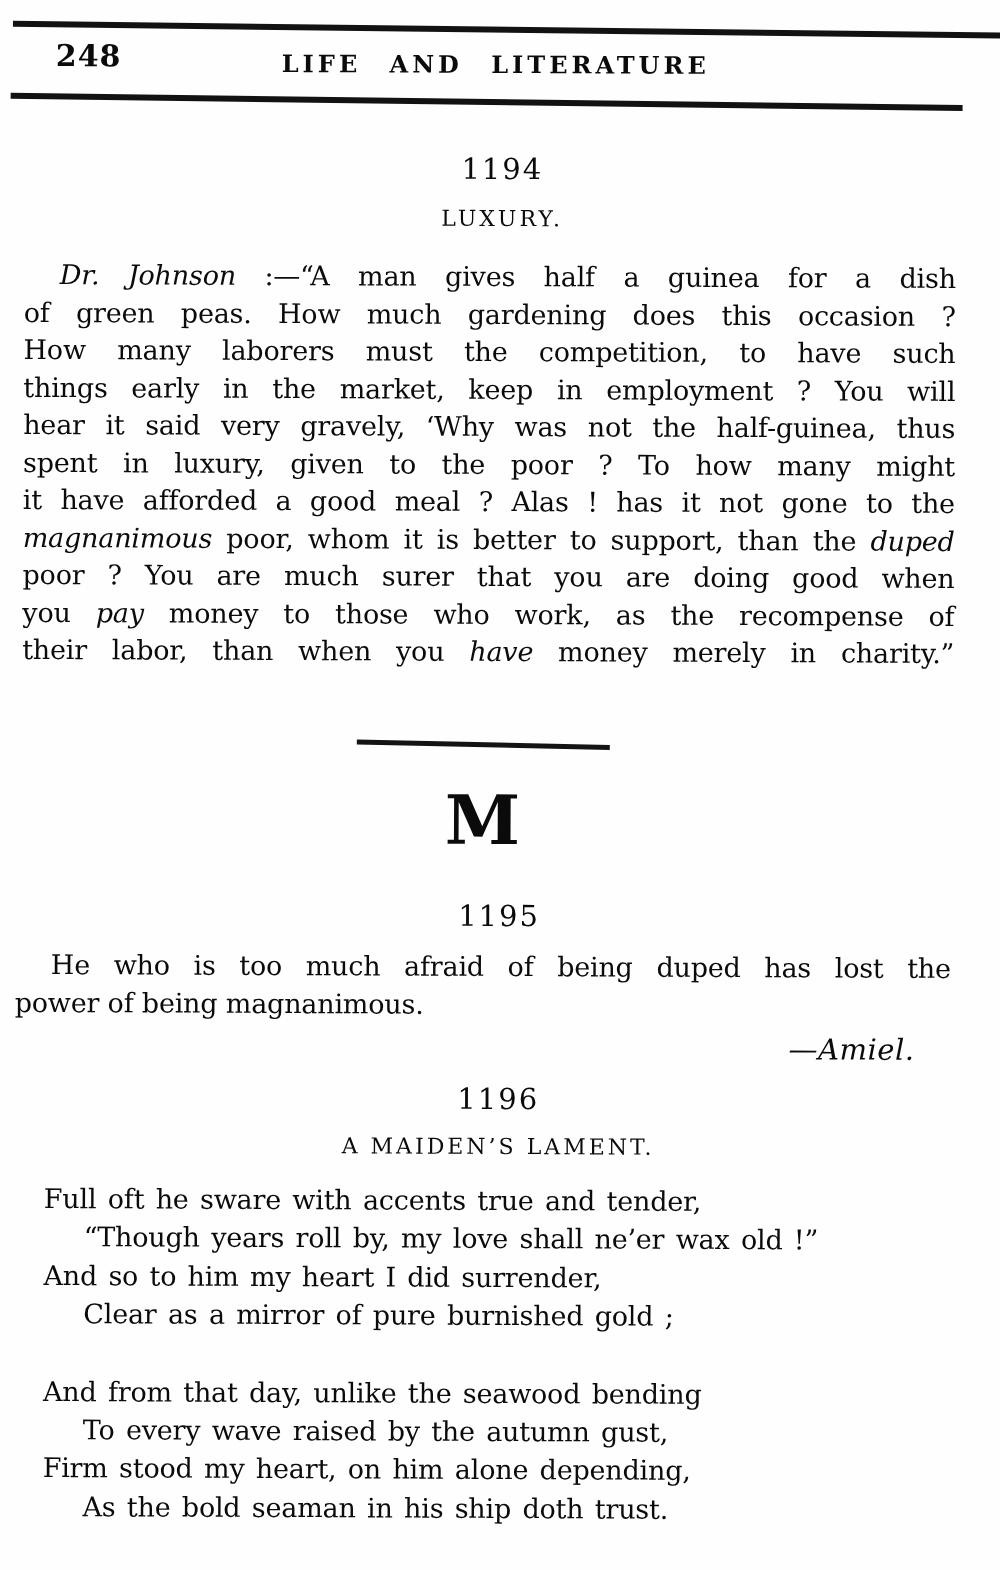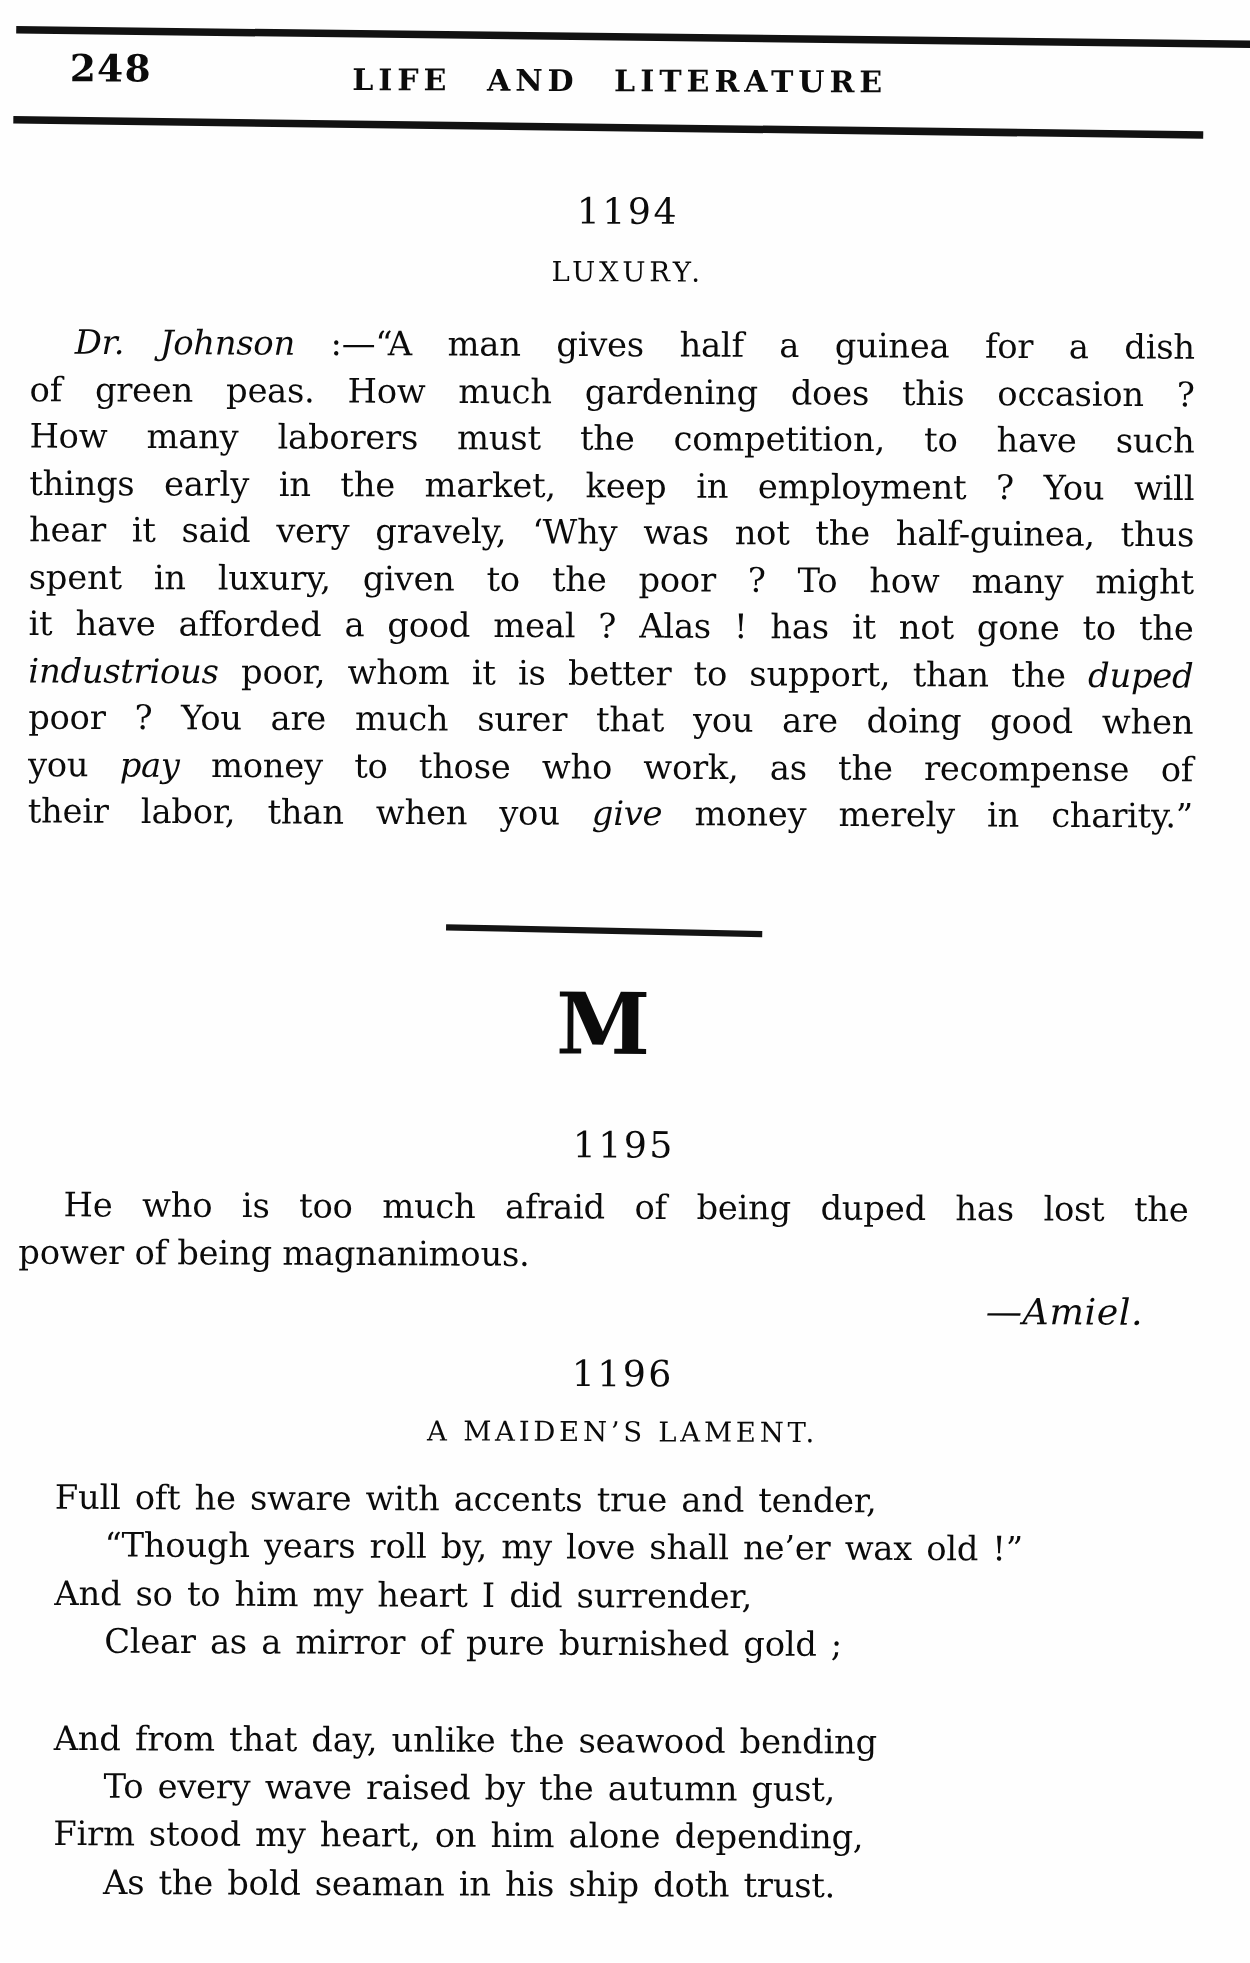--- a/index.html
+++ b/index.html
@@ -77,24 +77,24 @@
     <div class="abs entry-number num-1194">1194</div>
     <div class="abs entry-title ttl-1194">LUXURY.</div>
     <div class="abs prose prose-1194">
         <div class="prose-line ind"><i>Dr. Johnson</i><span> :—“A man gives half a guinea for a dish</span></div>
         <div class="prose-line"><span>of green peas.  How much gardening does this occasion ?</span></div>
         <div class="prose-line"><span>How many laborers must the competition, to have such</span></div>
         <div class="prose-line"><span>things early in the market, keep in employment ?  You will</span></div>
         <div class="prose-line"><span>hear it said very gravely, ‘Why was not the half-guinea, thus</span></div>
         <div class="prose-line"><span>spent in luxury, given to the poor ?  To how many might</span></div>
         <div class="prose-line"><span>it have afforded a good meal ?  Alas ! has it not gone to the</span></div>
-        <div class="prose-line"><i>industrious</i><span> poor, whom it is better to support, than the </span><i>duped</i></div>
+        <div class="prose-line"><i>magnanimous</i><span> poor, whom it is better to support, than the </span><i>duped</i></div>
         <div class="prose-line"><span>poor ?  You are much surer that you are doing good when</span></div>
         <div class="prose-line"><span>you </span><i>pay</i><span> money to those who work, as the recompense of</span></div>
-        <div class="prose-line"><span>their labor, than when you </span><i>give</i><span> money merely in charity.”</span></div>
+        <div class="prose-line"><span>their labor, than when you </span><i>have</i><span> money merely in charity.”</span></div>
       </div>
 
     <div class="abs divider"></div>
     <div class="abs letter-m">M</div>
 
     <div class="abs entry-number num-1195">1195</div>
     <div class="abs prose prose-1195">
         <div class="prose-line ind"><span>He who is too much afraid of being duped has lost the</span></div>
         <div class="prose-line no-just"><span>power of being magnanimous.</span></div>
       </div>

